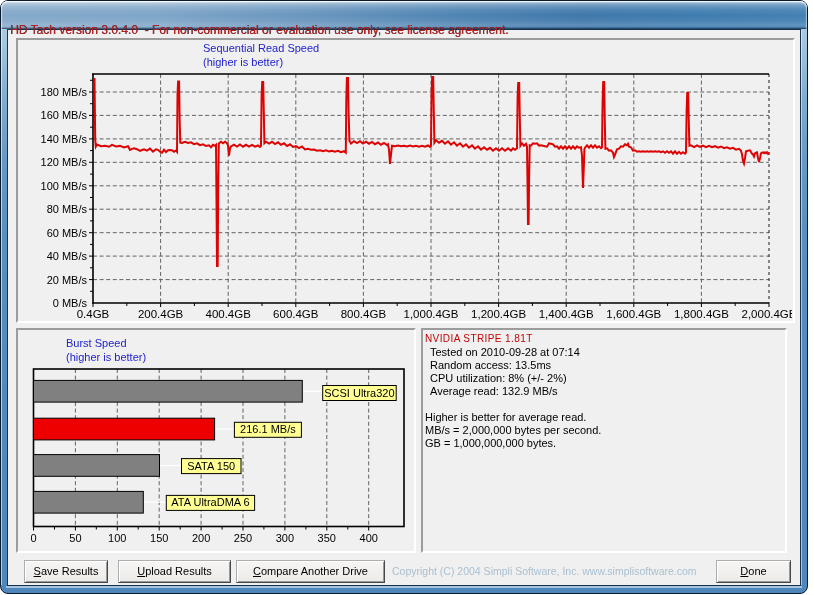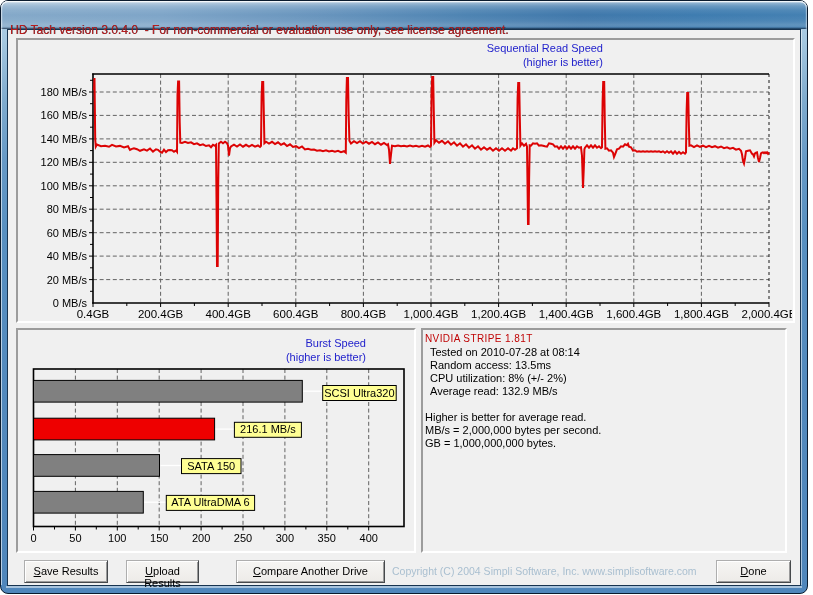--- a/index.html
+++ b/index.html
@@ -7,21 +7,21 @@
 #tbar{position:absolute;left:1px;top:1px;width:806px;height:28px;border-radius:7px 7px 0 0;
  background:linear-gradient(90deg,#84a9c9 0%,#7ea5c8 20%,#6794bd 40%,#4d83b2 58%,#4078ab 72%,#3e7cb0 86%,#4480b2 100%);}
 #tbar:before{content:"";position:absolute;left:0;top:0;width:100%;height:100%;border-radius:7px 7px 0 0;
  background:linear-gradient(180deg,rgba(255,255,255,.7) 0px,rgba(255,255,255,.42) 2px,rgba(255,255,255,.22) 5px,rgba(255,255,255,.08) 9px,rgba(255,255,255,0) 14px,rgba(255,255,255,.06) 20px,rgba(255,255,255,.16) 24px,rgba(255,255,255,.1) 26px,rgba(15,35,60,.35) 27px,rgba(8,22,40,.7) 28px);box-shadow:inset 0 1.2px 0 rgba(255,255,255,.8),inset 1.2px 0 0 rgba(255,255,255,.55),inset -1.2px 0 0 rgba(255,255,255,.45);}
 #ttext{position:absolute;left:10px;top:23px;font-size:12px;color:#b91c1c;z-index:3;text-shadow:0.4px 0 0 rgba(11,31,51,.75)}
 #client{position:absolute;left:7px;top:29px;width:794px;height:557px;background:#f0f0f0;border:1px solid #17334f;}
 .panel{position:absolute;background:#f0f0f0;border-width:2px;border-style:solid;border-color:#9c9c9c #ffffff #ffffff #9c9c9c;}
 #p1{left:16px;top:38px;width:779px;height:285px;}
 #p2{left:16px;top:328px;width:400px;height:225px;}
 #p3{left:421px;top:328px;width:366px;height:225px;}
-.ctitle{position:absolute;color:#2222cc;font-size:11px;line-height:14px;text-align:right;white-space:nowrap}
+.ctitle{position:absolute;color:#2222cc;font-size:11px;line-height:14px;text-align:left;white-space:nowrap}
 .btn{position:absolute;height:23px;background:linear-gradient(180deg,#f6f5f3,#edebe8);border:1px solid;border-color:#aeaeae #46494c #46494c #aeaeae;box-shadow:inset 1px 1px 0 #ffffff,inset -1px -1px 0 #9a9a9a;font-size:11px;color:#000;text-align:center;}
 .btn span{display:block;margin-top:3.5px}
 #info{position:absolute;left:425px;top:332px;width:360px;font-size:11px;line-height:13px;color:#000}
 #info .t{color:#c00405;font-weight:normal;font-size:10px;letter-spacing:.4px;margin-bottom:1px}
 #info .ind{padding-left:5px}
 #copy{position:absolute;left:392px;top:565px;font-size:10.5px;color:#a9bfd0}
 u{text-decoration:underline}
 </style></head>
 <body>
 <div id="frame"></div>
@@ -170,33 +170,33 @@
 <text x="342.4" y="66.5" font-size="11" text-anchor="middle" fill="#000">SCSI Ultra320</text>
 <rect x="217.4" y="92.3" width="67.0" height="15" fill="#ffff94" stroke="#000" stroke-width="1"></rect>
 <text x="250.9" y="103.3" font-size="11" text-anchor="middle" fill="#000">216.1 MB/s</text>
 <rect x="164.5" y="128.6" width="59.5" height="15" fill="#ffff94" stroke="#000" stroke-width="1"></rect>
 <text x="194.2" y="139.6" font-size="11" text-anchor="middle" fill="#000">SATA 150</text>
 <rect x="149.3" y="165.4" width="88.3" height="15" fill="#ffff94" stroke="#000" stroke-width="1"></rect>
 <text x="193.5" y="176.4" font-size="11" text-anchor="middle" fill="#000">ATA UltraDMA 6</text>
 </svg>
 <div id="info">
 <div class="t">NVIDIA STRIPE 1.81T</div>
-<div class="ind">Tested on 2010-07-28 at 08:14</div>
+<div class="ind">Tested on 2010-09-28 at 07:14</div>
 <div class="ind">Random access: 13.5ms</div>
 <div class="ind">CPU utilization: 8% (+/- 2%)</div>
 <div class="ind">Average read: 132.9 MB/s</div>
 <div style="height:13px"></div>
 <div>Higher is better for average read.</div>
 <div>MB/s = 2,000,000 bytes per second.</div>
 <div>GB = 1,000,000,000 bytes.</div>
 </div>
 <div class="btn" style="left:24px;top:560px;width:84px">
     <span><u>S</u>ave Results</span>
   </div>
-<div class="btn" style="left:126px;top:560px;width:73px">
+<div class="btn" style="left:118px;top:560px;width:113px">
     <span><u>U</u>pload Results</span>
   </div>
 <div class="btn" style="left:236px;top:560px;width:149px">
     <span><u>C</u>ompare Another Drive</span>
   </div>
 <div class="btn" style="left:716px;top:560px;width:75px">
     <span><u>D</u>one</span>
   </div>
 <div id="copy">Copyright (C) 2004 Simpli Software, Inc. www.simplisoftware.com</div>
 

